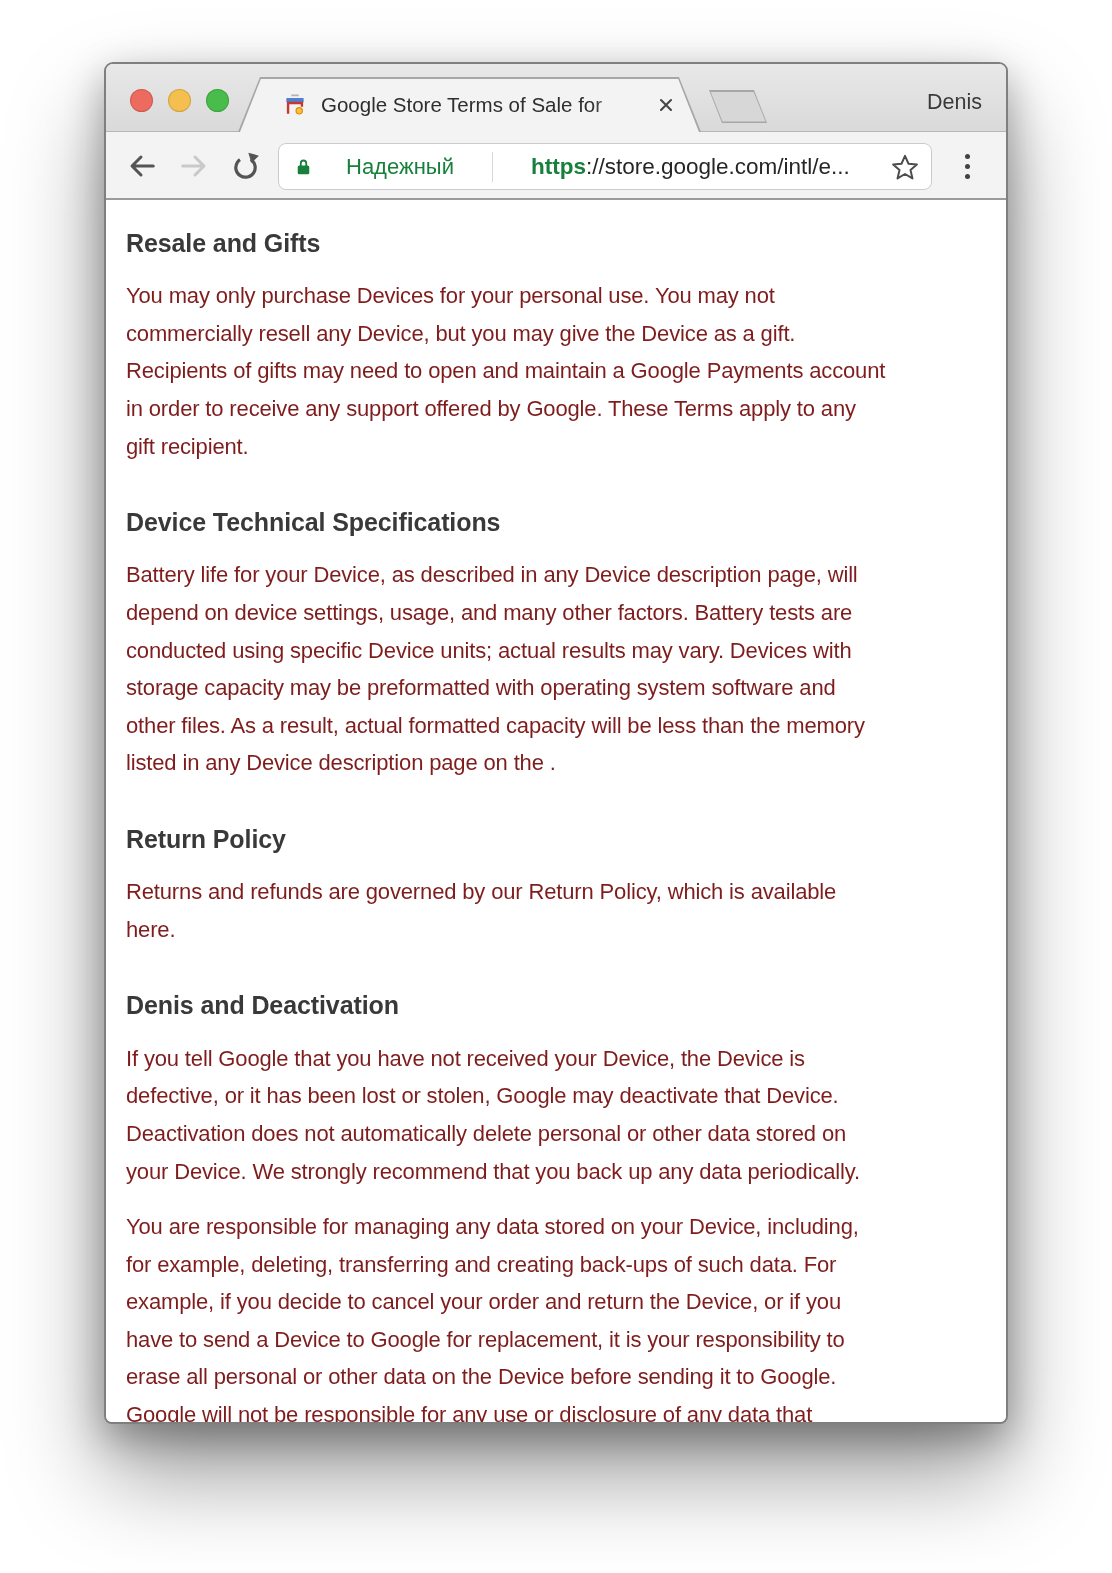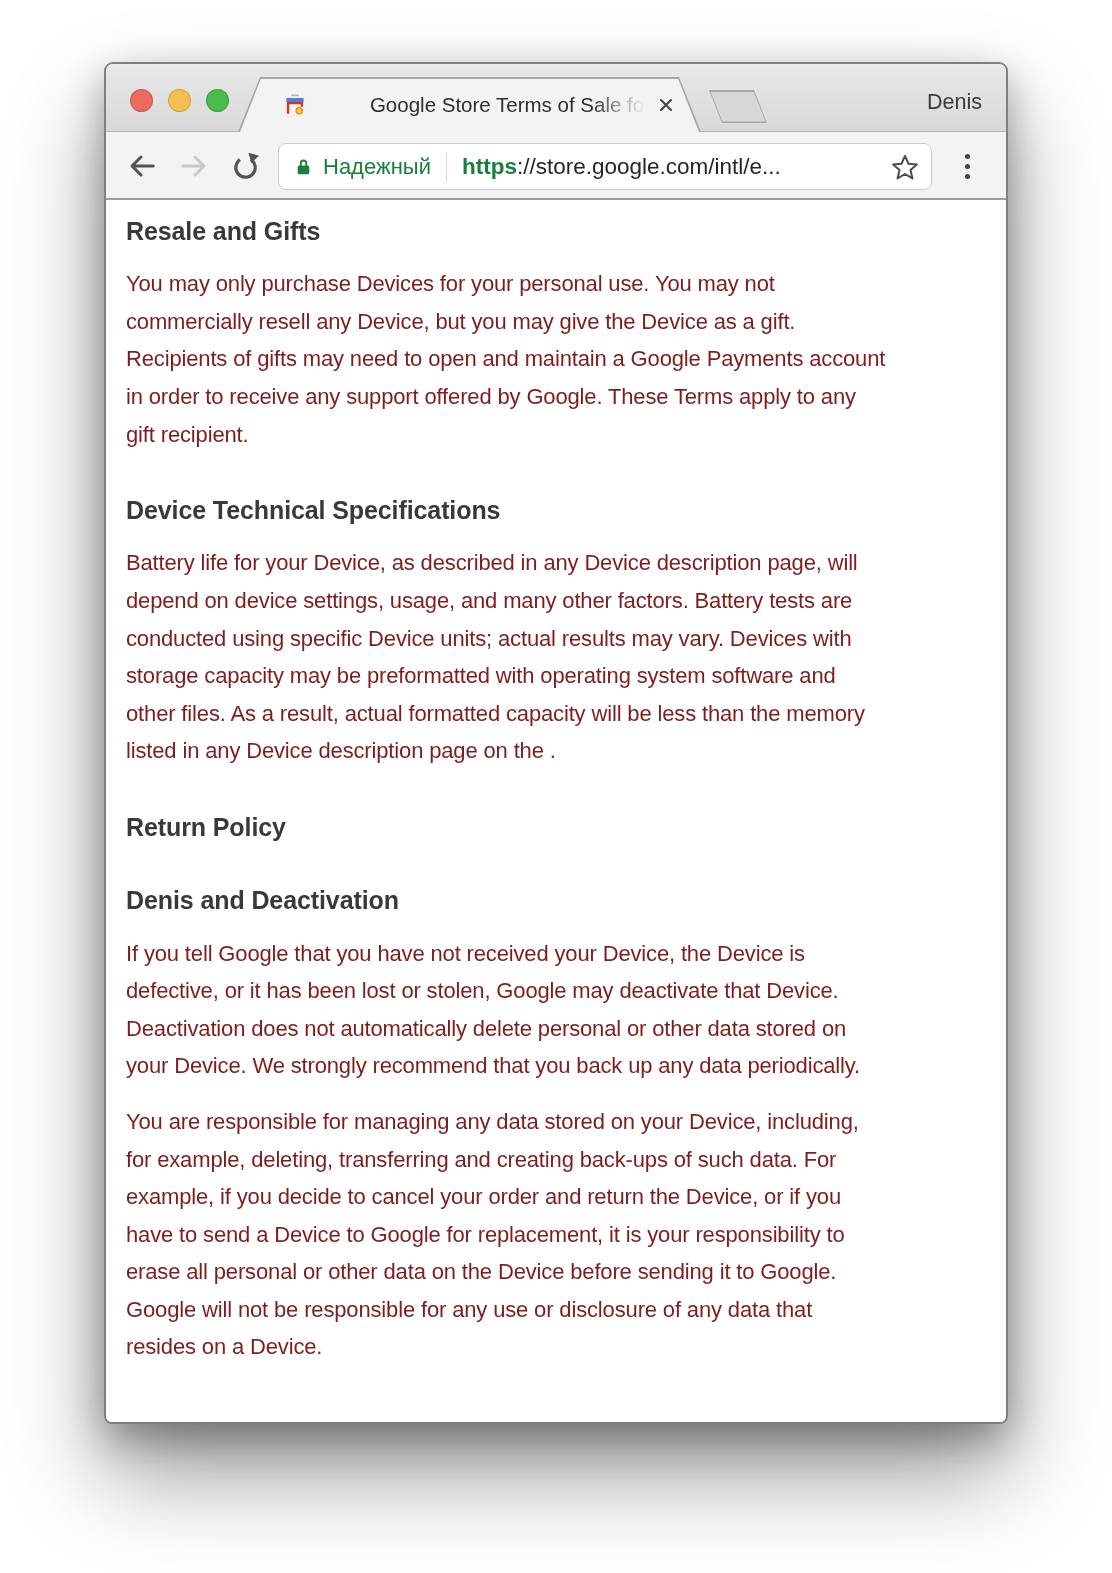--- a/index.html
+++ b/index.html
@@ -9,21 +9,21 @@
     overflow:hidden; font-family:"Liberation Sans", sans-serif;
   }
   .browser-window {
     position:absolute; left:104px; top:62px; width:904px; height:1362px;
     background:#ffffff; border:2px solid #7f7f7f; border-radius:9px 9px 8px 8px;
     box-shadow:0 50px 95px rgba(0,0,0,.40), 0 14px 38px rgba(0,0,0,.30);
     overflow:hidden;
   }
 
   
-  .tabstrip { position:relative; height:68px; background:linear-gradient(#e8e8e8,#d9d9d9);text-align:right; }
+  .tabstrip { position:relative; height:68px; background:linear-gradient(#e8e8e8,#d9d9d9); }
   .tabstrip::after { content:""; position:absolute; left:0; right:0; bottom:0; height:1px; background:#b6b6b6; }
   .lights { position:absolute; left:24px; top:25px; display:flex; gap:15px; }
   .light { width:23px; height:23px; border-radius:50%; box-shadow:inset 0 0 0 1px rgba(0,0,0,.14); }
   .light.red    { background:#ed6a5e; }
   .light.yellow { background:#f5bf4f; }
   .light.green  { background:#48bd4b; }
 
   .tab { position:absolute; left:132px; bottom:0; width:463px; height:55px; z-index:3; }
   .tab-bg-outer { position:absolute; inset:0; background:#a6a6a6;
     clip-path:polygon(22px 0, calc(100% - 22px) 0, 100% 100%, 0 100%); }
@@ -49,34 +49,34 @@
   
   .toolbar { position:relative; height:68px; background:#f3f3f3; border-bottom:2px solid #9b9b9b; z-index:1; }
   .navbtn { position:absolute; top:16px; width:36px; height:36px; display:flex; align-items:center; justify-content:center; }
   .navbtn.back    { left:18px; }
   .navbtn.forward { left:70px; }
   .navbtn.reload  { left:121px; }
 
   .omnibox {
     position:absolute; left:172px; right:74px; top:11px; height:47px;
     background:#ffffff; border:1.5px solid #cbcbcb; border-radius:8px;
-    display:flex; align-items:center; padding:0 12px 0 15px;
+    display:flex; align-items:center; padding:0 12px 0 15px;gap:23px;
   }
   .security { color:#18803c; font-size:22px; margin-left:10px; white-space:nowrap; }
   .omni-sep { width:1px; height:30px; background:#d8d8d8; margin:0 15px; flex:0 0 auto; }
   .url { font-size:22.5px; color:#262626; white-space:nowrap; overflow:hidden; }
   .url .scheme { color:#18803c;font-weight:bold; }
   .star-btn { margin-left:auto; width:28px; height:28px; flex:0 0 auto; }
 
   .menubtn { position:absolute; right:22px; top:17px; width:34px; height:34px;
     display:flex; flex-direction:column; align-items:center; justify-content:center; gap:5px; }
   .menubtn .dot { width:5px; height:5px; border-radius:50%; background:#424242; }
 
   
-  .content { height:1222px; padding:8px 24px 0 20px; background:#ffffff; overflow:hidden; }
+  .content { height:1222px; padding:20px 24px 0 20px; background:#ffffff; overflow:hidden; }
   .section h2 { font-size:25px; font-weight:700; color:#393939; margin:42px 0 0; line-height:1.25;
     letter-spacing:-0.1px; }
   .section:first-child h2 { margin-top:8px; }
   .section p { font-size:22px; color:#7f1d1d; line-height:37.6px; margin:18px 0 0;
     white-space:pre-line; letter-spacing:-0.15px; }
 </style>
 </head>
 <body>
 
 <div class="stage">
@@ -164,20 +164,22 @@
         <h2>Device Technical Specifications</h2>
         <p>Battery life for your Device, as described in any Device description page, will
 depend on device settings, usage, and many other factors. Battery tests are
 conducted using specific Device units; actual results may vary. Devices with
 storage capacity may be preformatted with operating system software and
 other files. As a result, actual formatted capacity will be less than the memory
 listed in any Device description page on the .</p>
       </div>
       <div class="section">
         <h2>Return Policy</h2>
+        <p>Returns and refunds are governed by our Return Policy, which is available
+here.</p>
       </div>
       <div class="section">
         <h2>Denis and Deactivation</h2>
         <p>If you tell Google that you have not received your Device, the Device is
 defective, or it has been lost or stolen, Google may deactivate that Device.
 Deactivation does not automatically delete personal or other data stored on
 your Device. We strongly recommend that you back up any data periodically.</p>
         <p>You are responsible for managing any data stored on your Device, including,
 for example, deleting, transferring and creating back-ups of such data. For
 example, if you decide to cancel your order and return the Device, or if you

